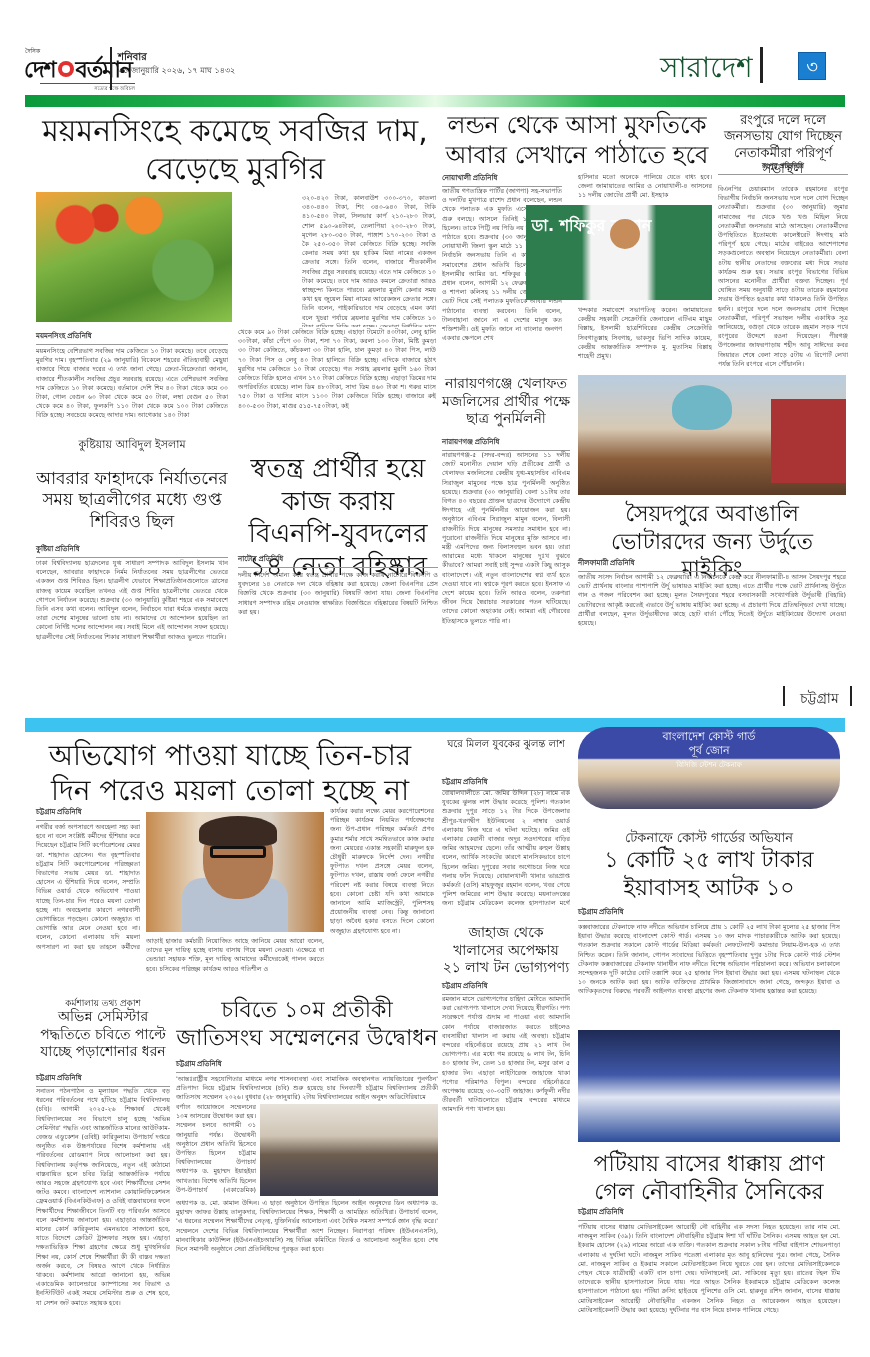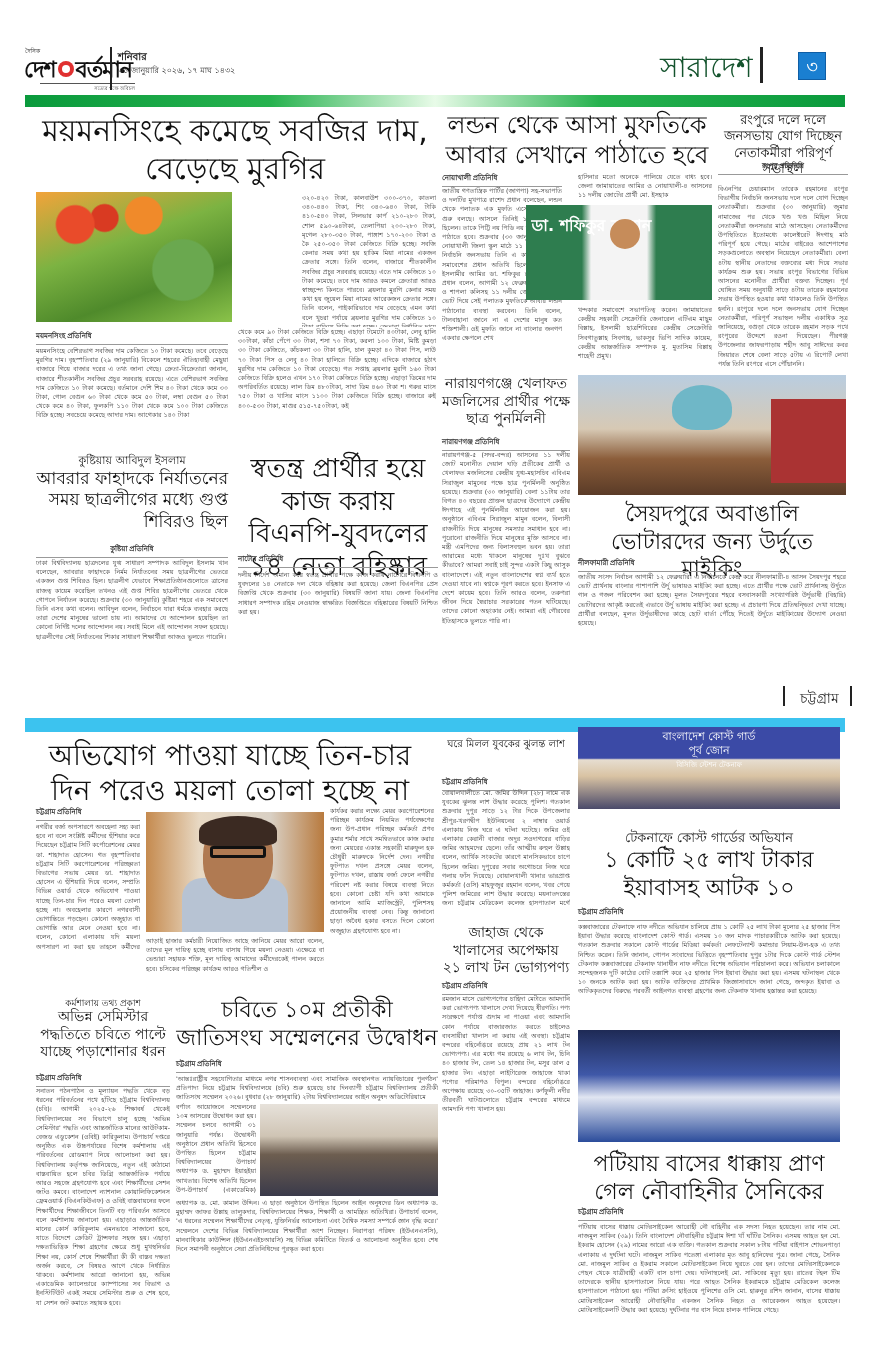--- a/index.html
+++ b/index.html
@@ -60,23 +60,23 @@
 <div class="abs pagenum">৩</div>
 <div class="abs greenbar"></div>
 
 <h1 class="hl" style="left:30px;top:112px;width:410px;font-size:30px;">ময়মনসিংহে কমেছে সবজির দাম, বেড়েছে মুরগির</h1>
 <div class="img img-veg" style="left:36px;top:192px;width:196px;height:130px;"></div>
 <div class="byline" style="left:36px;top:330px;width:192px;">ময়মনসিংহ প্রতিনিধি</div>
 <div class="body" style="left:36px;top:346px;width:192px;height:92px;">ময়মনসিংহে বেশিরভাগ সবজির দাম কেজিতে ১০ টাকা কমেছে। তবে বেড়েছে মুরগির দাম। বৃহস্পতিবার (২৯ জানুয়ারি) বিকেলে শহরের ঐতিহ্যবাহী মেছুয়া বাজারে গিয়ে বাজার দরের এ তথ্য জানা গেছে। ক্রেতা-বিক্রেতারা জানান, বাজারে শীতকালীন সবজির প্রচুর সরবরাহ রয়েছে। এতে বেশিরভাগ সবজির দাম কেজিতে ১০ টাকা কমেছে। বর্তমানে দেশি শিম ৪০ টাকা থেকে কমে ৩০ টাকা, গোল বেগুন ৬০ টাকা থেকে কমে ৫০ টাকা, লম্বা বেগুন ৫০ টাকা থেকে কমে ৪০ টাকা, ফুলকপি ১১০ টাকা থেকে কমে ১০০ টাকা কেজিতে বিক্রি হচ্ছে। সবচেয়ে কমেছে আদার দাম। আগেকার ১৪০ টাকা</div>
 <div class="body" style="left:238px;top:327px;width:198px;height:110px;">থেকে কমে ৯০ টাকা কেজিতে বিক্রি হচ্ছে। এছাড়া টমেটো ৪০টাকা, লেবু হালি ৩০টাকা, কাঁচা পেঁপে ৩০ টাকা, শসা ৭০ টাকা, করলা ১০০ টাকা, মিষ্টি কুমড়া ৩০ টাকা কেজিতে, কাঁচকলা ৩০ টাকা হালি, চাল কুমড়া ৪০ টাকা পিস, লাউ ৭০ টাকা পিস ও লেবু ৪০ টাকা হালিতে বিক্রি হচ্ছে। এদিকে বাজারে হঠাৎ মুরগির দাম কেজিতে ১০ টাকা বেড়েছে। গত সপ্তাহ ব্রয়লার মুরগি ১৬০ টাকা কেজিতে বিক্রি হলেও এখন ১৭০ টাকা কেজিতে বিক্রি হচ্ছে। এছাড়া ডিমের দাম অপরিবর্তিত রয়েছে। লাল ডিম ৪৮০টাকা, সাদা ডিম ৪৬০ টাকা শ। গরুর মাংস ৭৫০ টাকা ও খাসির মাংস ১১০০ টাকা কেজিতে বিক্রি হচ্ছে। বাজারে রুই ৪০০-৫৩০ টাকা, মাগুর ৫১৫-৭৫০টাকা, কই</div>
 <div class="body" style="left:302px;top:193px;width:134px;height:134px;">৩২০-৪২০ টাকা, কালবাউশ ৩০০-৩৭০, কাতলা ৩৪০-৪৪০ টাকা, শিং ৩৪০-৬৪০ টাকা, টাকি ৪১০-৫৪০ টাকা, সিলভার কার্প ২১০-২৮০ টাকা, শোল ৫৯০-৬৪টাকা, তেলাপিয়া ২০০-২৮০ টাকা, মৃগেল ২৮০-৩৫০ টাকা, পাঙ্গাশ ১৭০-২০০ টাকা ও কৈ ২৫০-৩৫০ টাকা কেজিতে বিক্রি হচ্ছে। সবজি কেনার সময় কথা হয় হাকিম মিয়া নামের একজন ক্রেতার সঙ্গে। তিনি বলেন, বাজারে শীতকালীন সবজির প্রচুর সরবরাহ রয়েছে। এতে দাম কেজিতে ১০ টাকা কমেছে। তবে দাম আরও কমলে ক্রেতারা আরও স্বাচ্ছন্দ্যে কিনতে পারবে। ব্রয়লার মুরগি কেনার সময় কথা হয় জুয়েল মিয়া নামের আরেকজন ক্রেতার সঙ্গে। তিনি বলেন, পাইকারিভাবে দাম বেড়েছে এমন কথা বলে খুচরা পর্যায়ে ব্রয়লার মুরগির দাম কেজিতে ১০ টাকা বাড়িয়ে বিক্রি করা হচ্ছে। ক্রেতারা নির্ধারিত দামে মুরগি কিনতে পারছে না। বাজার মনিটরিং করে নির্ধারিত দামে মুরগি বিক্রির ব্যবস্থা করা হবে।</div>
 
-<div class="kicker" style="left:36px;top:452px;width:192px;font-size:11px;">কুষ্টিয়ায় আবিদুল ইসলাম</div>
-<h1 class="hl" style="left:36px;top:468px;width:192px;font-size:17px;text-align:right;">আবরার ফাহাদকে নির্যাতনের সময় ছাত্রলীগের মধ্যে গুপ্ত শিবিরও ছিল</h1>
-<div class="byline" style="left:36px;top:543px;width:192px;text-align:center;">কুষ্টিয়া প্রতিনিধি</div>
+<div class="kicker" style="left:36px;top:436px;width:192px;font-size:11px;">কুষ্টিয়ায় আবিদুল ইসলাম</div>
+<h1 class="hl" style="left:36px;top:468px;width:192px;font-size:17px;">আবরার ফাহাদকে নির্যাতনের সময় ছাত্রলীগের মধ্যে গুপ্ত শিবিরও ছিল</h1>
+<div class="byline" style="left:36px;top:543px;width:192px;">কুষ্টিয়া প্রতিনিধি</div>
 <div class="body" style="left:36px;top:558px;width:192px;height:128px;">ঢাকা বিশ্ববিদ্যালয় ছাত্রদলের যুগ্ম সাধারণ সম্পাদক আবিদুল ইসলাম খান বলেছেন, আবরার ফাহাদকে নির্মম নির্যাতনের সময় ছাত্রলীগের ভেতরে একজন গুপ্ত শিবিরও ছিল। ছাত্রলীগ যেভাবে শিক্ষাপ্রতিষ্ঠানগুলোতে ত্রাসের রাজত্ব কায়েম করেছিল তখনও এই গুপ্ত শিবির ছাত্রলীগের ভেতরে থেকে গোপনে নির্যাতন করেছে। শুক্রবার (৩০ জানুয়ারি) কুষ্টিয়া শহরে এক সমাবেশে তিনি এসব কথা বলেন। আবিদুল বলেন, নির্বাচনে যারা ধর্মকে ব্যবহার করছে তারা দেশের মানুষের ভালো চায় না। আমাদের যে আন্দোলন হয়েছিল তা কোনো নির্দিষ্ট দলের আন্দোলন নয়। সবাই মিলে এই আন্দোলন সফল হয়েছে। ছাত্রলীগের সেই নির্যাতনের শিকার সাধারণ শিক্ষার্থীরা আজও ভুলতে পারেনি।</div>
 
 <h1 class="hl" style="left:238px;top:452px;width:200px;font-size:26px;">স্বতন্ত্র প্রার্থীর হয়ে কাজ করায় বিএনপি-যুবদলের ১৪ নেতা বহিষ্কার</h1>
 <div class="byline" style="left:238px;top:553px;width:200px;">নাটোর প্রতিনিধি</div>
 <div class="body" style="left:238px;top:570px;width:200px;height:116px;">দলীয় নির্দেশ অমান্য করে স্বতন্ত্র প্রার্থীর পক্ষে কাজ করায় নাটোরে বিএনপি ও যুবদলের ১৪ নেতাকে দল থেকে বহিষ্কার করা হয়েছে। জেলা বিএনপির প্রেস বিজ্ঞপ্তি থেকে শুক্রবার (৩০ জানুয়ারি) বিষয়টি জানা যায়। জেলা বিএনপির সাধারণ সম্পাদক রহিম নেওয়াজ স্বাক্ষরিত বিজ্ঞপ্তিতে বহিষ্কারের বিষয়টি নিশ্চিত করা হয়।</div>
 
 <h1 class="hl" style="left:442px;top:110px;width:270px;font-size:24px;">লন্ডন থেকে আসা মুফতিকে আবার সেখানে পাঠাতে হবে</h1>
 <div class="byline" style="left:442px;top:172px;width:120px;">নোয়াখালী প্রতিনিধি</div>
 <div class="body" style="left:442px;top:186px;width:120px;height:156px;">জাতীয় গণতান্ত্রিক পার্টির (জাগপা) সহ-সভাপতি ও দলটির মুখপাত্র রাশেদ প্রধান বলেছেন, লন্ডন থেকে পলাতক এক মুফতি এসে জামায়াতকে গুরু বলছে। আসলে তিনিই ১৭ বছর গুরু ছিলেন। তাকে পিট্টি নয় পিডি নয় আবারও লন্ডন পাঠাতে হবে। শুক্রবার (৩০ জানুয়ারি) সকালে নোয়াখালী জিলা স্কুল মাঠে ১১ দলীয় জোটের নির্বাচনি জনসভায় তিনি এ কথা বলেন। এ সমাবেশের প্রধান অতিথি ছিলেন জামায়াতে ইসলামীর আমির ডা. শফিকুর রহমান। রাশেদ প্রধান বলেন, আগামী ১২ ফেব্রুয়ারি দাঁড়িপাল্লা ও শাপলা কলিসহ ১১ দলীয় জোটের প্রার্থীকে ভোট দিয়ে সেই পলাতক মুফতিকে আবার লন্ডন পাঠানোর ব্যবস্থা করবেন। তিনি বলেন, টালবাহানা জানে না এ দেশের মানুষ কত শক্তিশালী। ওই মুফতি জানে না বাংলার জনগণ একবার ক্ষেপলে শেখ</div>
 <div class="body" style="left:578px;top:172px;width:134px;height:28px;">হাসিনার মতো অনেকে পালিয়ে যেতে বাধ্য হবে। জেলা জামায়াতের আমির ও নোয়াখালী-৪ আসনের ১১ দলীয় জোটের প্রার্থী মো. ইসহাক</div>
@@ -132,21 +132,21 @@
 <div class="body" style="left:176px;top:1198px;width:262px;height:114px;">অধ্যাপক ড. মো. কামাল উদ্দিন। এ ছাড়া অনুষ্ঠানে উপস্থিত ছিলেন আইন অনুষদের ডিন অধ্যাপক ড. মুহাম্মদ জাফর উল্লাহ তালুকদার, বিশ্ববিদ্যালয়ের শিক্ষক, শিক্ষার্থী ও আমন্ত্রিত অতিথিরা। উপাচার্য বলেন, 'এ ধরনের সম্মেলন শিক্ষার্থীদের নেতৃত্ব, যুক্তিনির্ভর আলোচনা এবং বৈশ্বিক সমস্যা সম্পর্কে জ্ঞান বৃদ্ধি করে।' সম্মেলনে দেশের বিভিন্ন বিশ্ববিদ্যালয়ের শিক্ষার্থীরা অংশ নিচ্ছেন। নিরাপত্তা পরিষদ (ইউএনএসসি), মানবাধিকার কাউন্সিল (ইউএনএইচআরসি) সহ বিভিন্ন কমিটিতে বিতর্ক ও আলোচনা অনুষ্ঠিত হবে। শেষ দিনে সমাপনী অনুষ্ঠানে সেরা প্রতিনিধিদের পুরস্কৃত করা হবে।</div>
 
 <h1 class="hl" style="left:442px;top:738px;width:128px;font-size:10px;">ঘরে মিলল যুবকের ঝুলন্ত লাশ</h1>
 <div class="byline" style="left:442px;top:776px;width:128px;">চট্টগ্রাম প্রতিনিধি</div>
 <div class="body" style="left:442px;top:788px;width:128px;height:120px;">বোয়ালখালীতে মো. জমির উদ্দিন (২৮) নামে এক যুবকের ঝুলন্ত লাশ উদ্ধার করেছে পুলিশ। গতকাল শুক্রবার দুপুর সাড়ে ১২ টার দিকে উপজেলার শ্রীপুর-খরণদ্বীপ ইউনিয়নের ২ নাম্বার ওয়ার্ড এলাকায় নিজ ঘরে এ ঘটনা ঘটেছে। জমির ওই এলাকার কেরানী বাজার অদুর সওদাগরের বাড়ির জমির আহমদের ছেলে। তাঁর আত্মীয় রুহুল উল্লাহ বলেন, আর্থিক সংকটের কারণে মানসিকভাবে চাপে ছিলেন জমির। দুপুরের সবার অগোচরে নিজ ঘরে গলায় ফাঁস দিয়েছে। বোয়ালখালী থানার ভারপ্রাপ্ত কর্মকর্তা (ওসি) মাহফুজুর রহমান বলেন, খবর পেয়ে পুলিশ জমিরের লাশ উদ্ধার করেছে। ময়নাতদন্তের জন্য চট্টগ্রাম মেডিকেল কলেজ হাসপাতাল মর্গে পাঠানো হবে। এ বিষয়ে আইনগত ব্যবস্থা নেওয়া হচ্ছে।</div>
 
 <h1 class="hl" style="left:442px;top:924px;width:128px;font-size:14px;">জাহাজ থেকে খালাসের অপেক্ষায় ২১ লাখ টন ভোগ্যপণ্য</h1>
 <div class="byline" style="left:442px;top:980px;width:128px;">চট্টগ্রাম প্রতিনিধি</div>
 <div class="body" style="left:442px;top:994px;width:128px;height:318px;">রমজান মাসে ভোগ্যপণ্যের চাহিদা মেটাতে আমদানি করা ভোগ্যপণ্য খালাসে দেখা দিয়েছে ধীরগতি। পণ্য সংরক্ষণে পর্যাপ্ত গুদাম না পাওয়া এবং আমদানি কোন পর্যায়ে বাজারজাত করতে চাইলেও ব্যবসায়ীরা খালাস না করায় এই অবস্থা। চট্টগ্রাম বন্দরের বহির্নোঙরে রয়েছে প্রায় ২১ লাখ টন ভোগ্যপণ্য। এর মধ্যে গম রয়েছে ৬ লাখ টন, চিনি ৪০ হাজার টন, তেল ১৪ হাজার টন, মসুর ডাল ৫ হাজার টন। এছাড়া লাইটারেজ জাহাজে থাকা পণ্যের পরিমাণও বিপুল। বন্দরের বহির্নোঙরে অপেক্ষায় রয়েছে ৩০-৩৫টি জাহাজ। কর্ণফুলী নদীর তীরবর্তী ঘাটগুলোতে চট্টগ্রাম বন্দরের মাধ্যমে আমদানি পণ্য খালাস হয়।</div>
 
-<div class="img img-cg" style="left:578px;top:727px;width:262px;height:82px;">
+<div class="img img-cg" style="left:578px;top:727px;width:262px;height:82px;border-radius:29px;">
   <div class="banner">
     <div>বাংলাদেশ কোস্ট গার্ড</div>
     <div>পূর্ব জোন</div>
     <div style="font-size:7px;">বিসিজি স্টেশন টেকনাফ</div>
   </div>
 </div>
 <div class="kicker" style="left:578px;top:828px;width:262px;font-size:13px;">টেকনাফে কোস্ট গার্ডের অভিযান</div>
 <h1 class="hl" style="left:578px;top:846px;width:262px;font-size:22px;">১ কোটি ২৫ লাখ টাকার ইয়াবাসহ আটক ১০</h1>
 <div class="byline" style="left:578px;top:906px;width:262px;">চট্টগ্রাম প্রতিনিধি</div>
 <div class="body" style="left:578px;top:922px;width:262px;height:98px;">কক্সবাজারের টেকনাফে নাফ নদীতে অভিযান চালিয়ে প্রায় ১ কোটি ২৫ লাখ টাকা মূল্যের ২৫ হাজার পিস ইয়াবা উদ্ধার করেছে বাংলাদেশ কোস্ট গার্ড। এসময় ১০ জন মাদক পাচারকারীকে আটক করা হয়েছে। গতকাল শুক্রবার সকালে কোস্ট গার্ডের মিডিয়া কর্মকর্তা লেফটেন্যান্ট কমান্ডার সিয়াম-উল-হক এ তথ্য নিশ্চিত করেন। তিনি জানান, গোপন সংবাদের ভিত্তিতে বৃহস্পতিবার দুপুর ১টার দিকে কোস্ট গার্ড স্টেশন টেকনাফ কক্সবাজারের টেকনাফ থানাধীন নাফ নদীতে বিশেষ অভিযান পরিচালনা করে। অভিযান চলাকালে সন্দেহজনক দুটি কাঠের বোট তল্লাশি করে ২৫ হাজার পিস ইয়াবা উদ্ধার করা হয়। এসময় ঘটনাস্থল থেকে ১০ জনকে আটক করা হয়। আটক ব্যক্তিদের প্রাথমিক জিজ্ঞাসাবাদে জানা গেছে, জব্দকৃত ইয়াবা ও আটককৃতদের বিরুদ্ধে পরবর্তী আইনগত ব্যবস্থা গ্রহণের জন্য টেকনাফ থানায় হস্তান্তর করা হয়েছে।</div>

